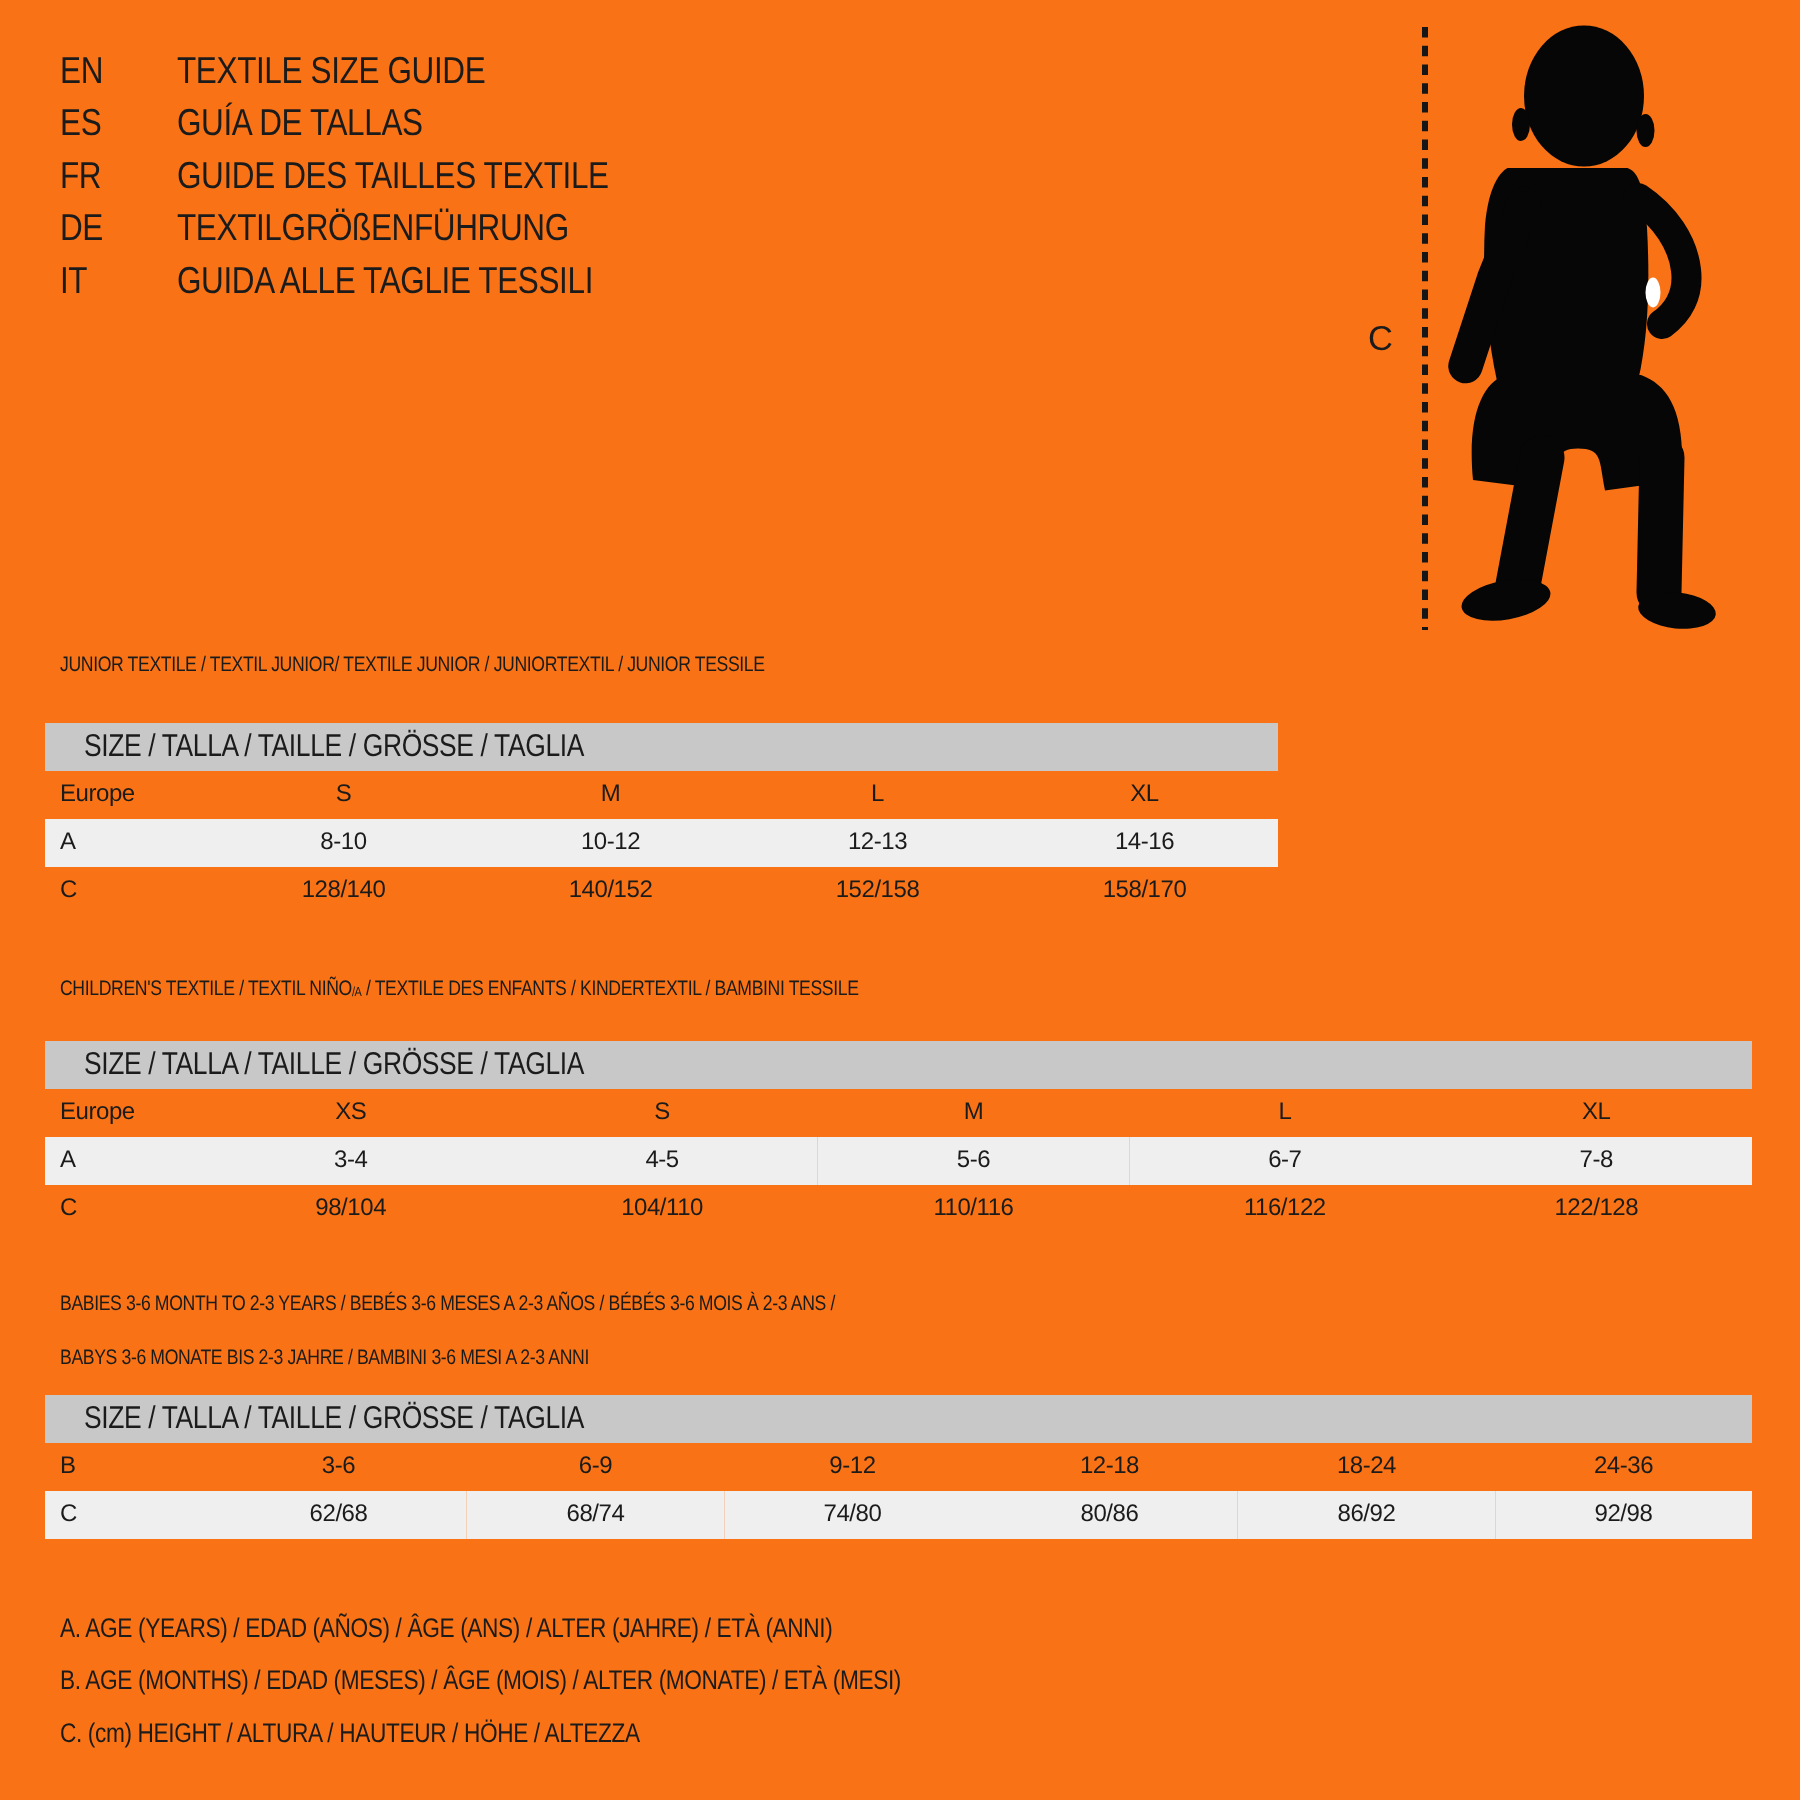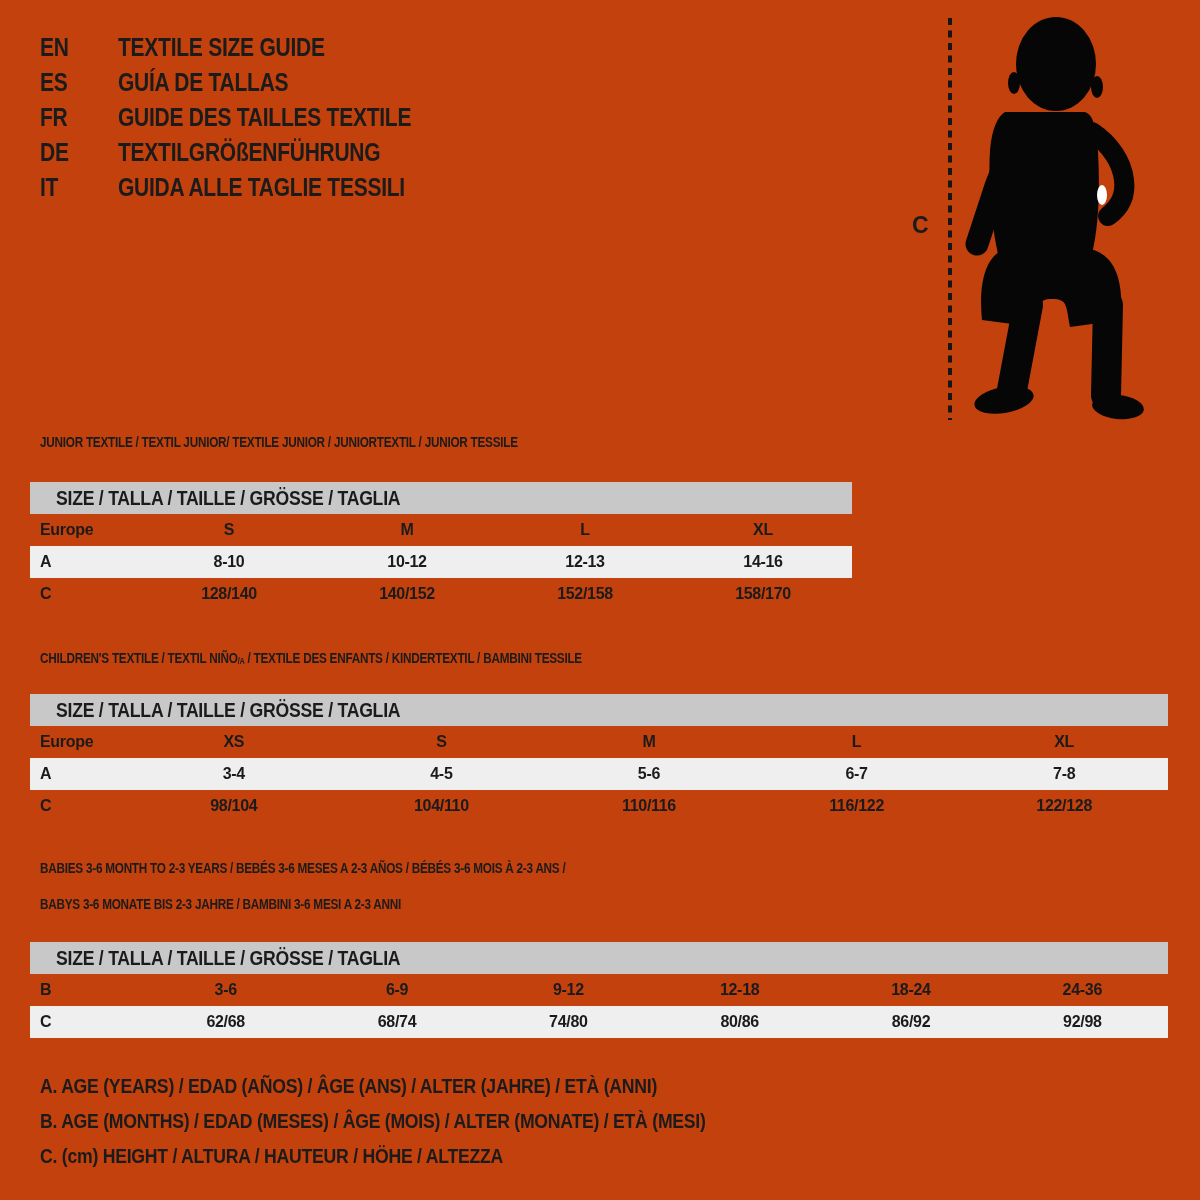--- a/index.html
+++ b/index.html
@@ -1,20 +1,20 @@
 <!DOCTYPE html>
 <html><head>
 <meta charset="utf-8">
 <title>Textile Size Guide</title>
 <style>
   html,body{margin:0;padding:0;background:#ffffff;}
   .canvas{
-    position:relative;width:1200px;height:1200px;background:#c2410c;overflow:hidden;
+    position:relative;width:1200px;height:1200px;background:#f97316;overflow:hidden;
     font-family:"Liberation Sans","DejaVu Sans",sans-serif;
-    font-weight:bold;color:#1b1b1b;
+    font-weight:normal;color:#1b1b1b;
     -webkit-font-smoothing:antialiased;
   }
   
   .cx{display:inline-block;transform:scaleX(0.84);transform-origin:0 50%;white-space:nowrap;letter-spacing:-0.3px;}
 
   
   .langs{position:absolute;left:40px;top:30px;font-size:25px;}
   .lang-row{display:flex;line-height:35px;}
   .lang-code{width:78px;flex:0 0 78px;}
 
@@ -23,31 +23,31 @@
   .figure svg{position:absolute;left:0;top:0;}
   .fig-label{position:absolute;left:12px;top:202px;font-size:23px;}
 
   
   .section{position:absolute;left:30px;}
   .sec-junior{top:428px;width:822px;}
   .sec-children{top:644px;width:1138px;}
   .sec-babies{top:850px;width:1138px;}
   .sec-heading{padding-left:10px;font-size:14px;line-height:28px;margin-bottom:26px;}
   .sec-children .sec-heading{margin-bottom:20px;}
-  .sec-babies .sec-heading{line-height:36px;margin-bottom:20px;}
+  .sec-babies .sec-heading{line-height:36px;margin-bottom:8px;}
   .sub-a{font-size:0.62em;position:relative;top:0.14em;}
 
   table{border-collapse:collapse;table-layout:fixed;width:100%;}
   td{height:32px;padding:0;font-size:16px;text-align:center;vertical-align:middle;letter-spacing:-0.3px;}
   td.lbl{text-align:left;padding-left:10px;}
   tr.bar td{background:#c8c8c8;text-align:left;padding-left:26px;font-size:21px;}
   tr.alt td{background:#efefef;}
 
   
-  .legend{position:absolute;left:40px;top:1068px;font-size:21px;line-height:35px;}
+  .legend{position:absolute;left:40px;top:1068px;font-size:18px;line-height:35px;}
 </style>
 </head>
 <body>
 
 <div class="canvas">
 
   <div class="langs">
     <div class="lang-row">
       <span class="lang-code"><span class="cx">EN</span></span>
       <span><span class="cx">TEXTILE SIZE GUIDE</span></span>

